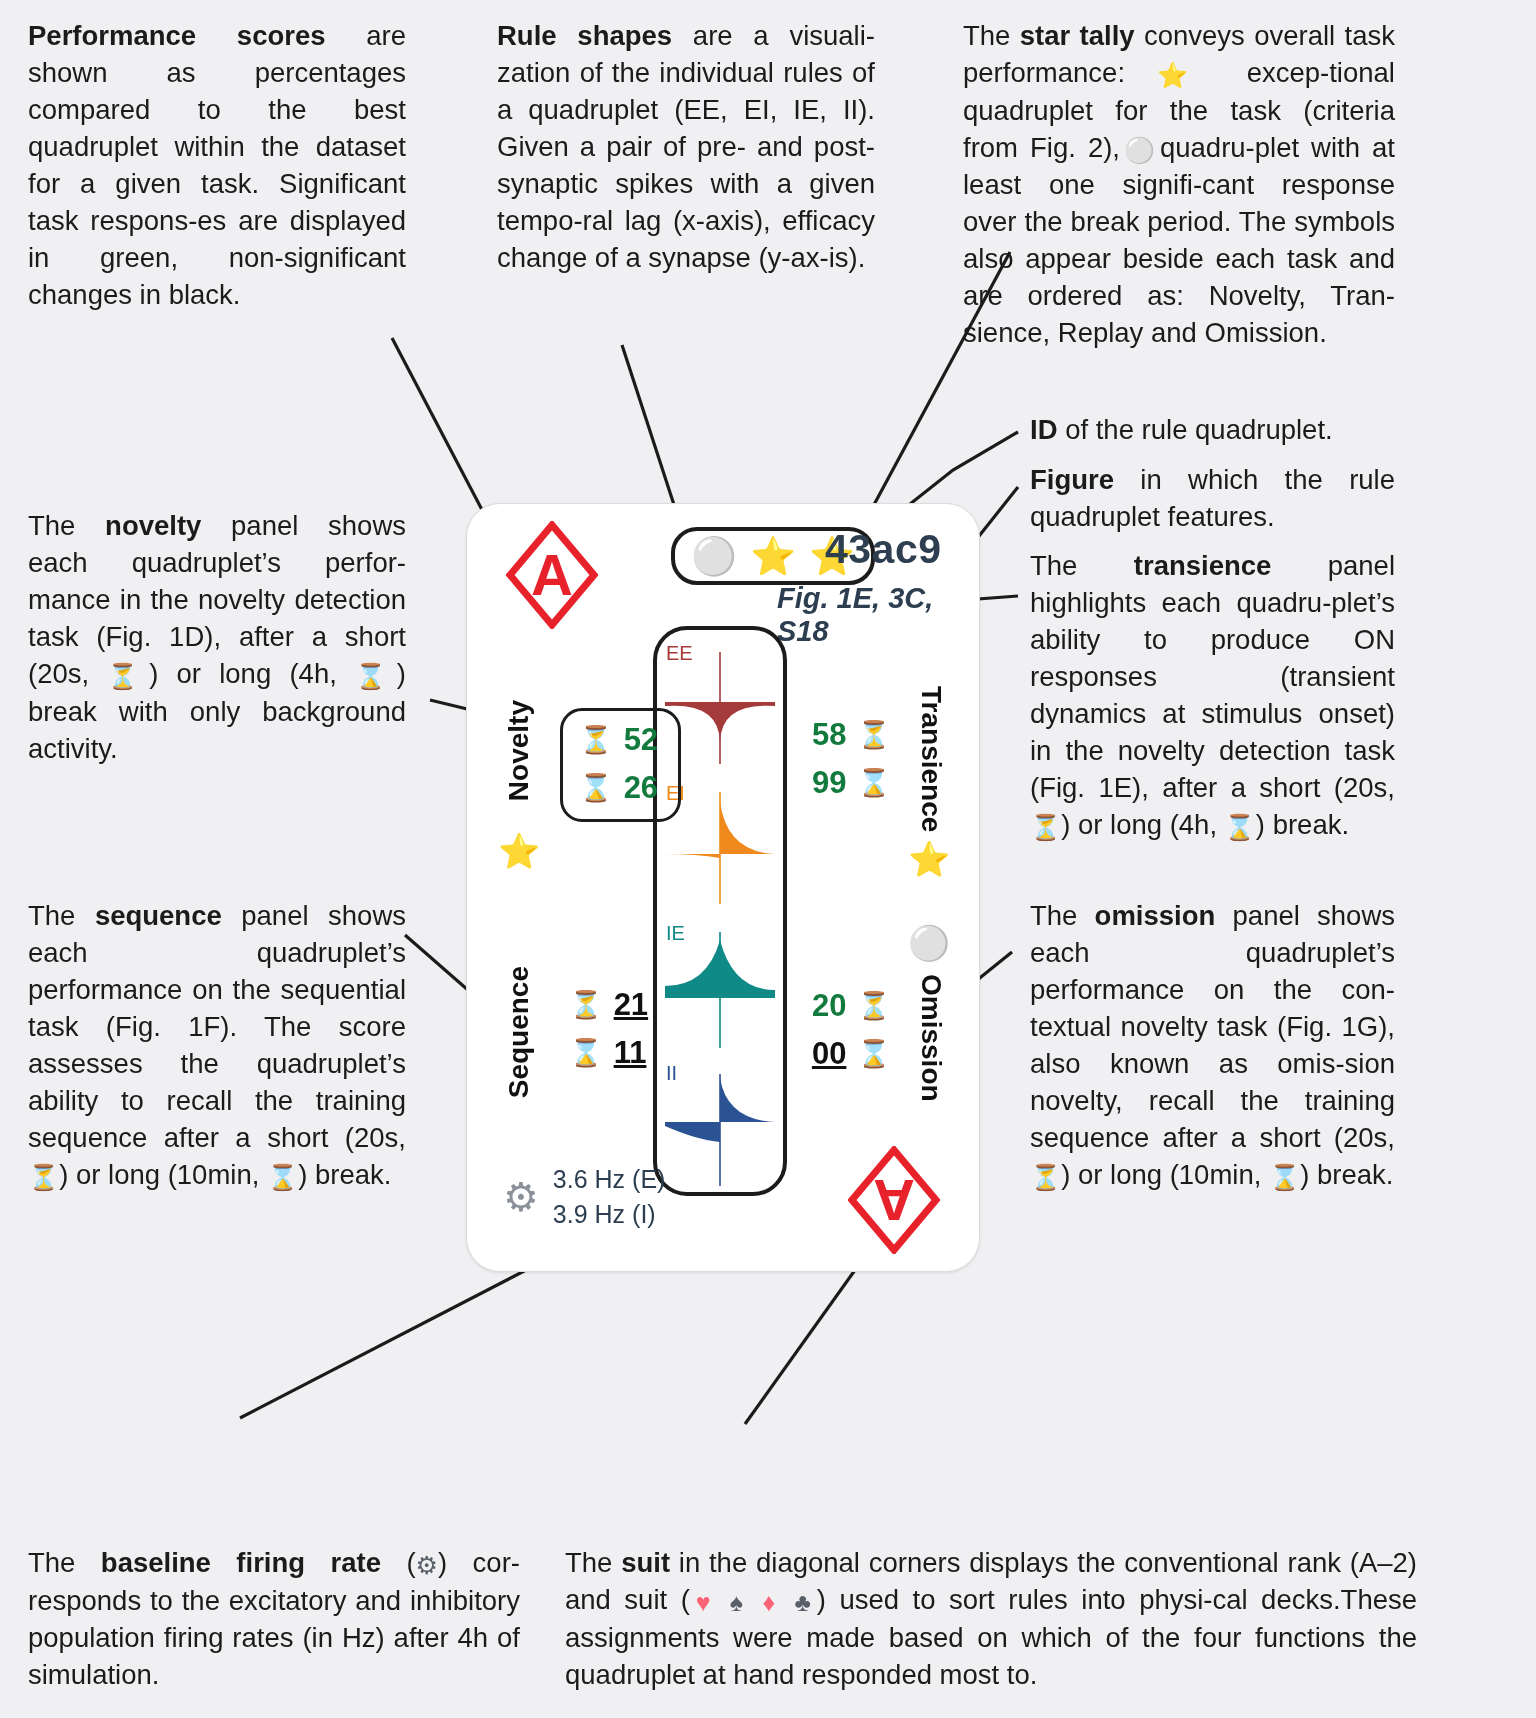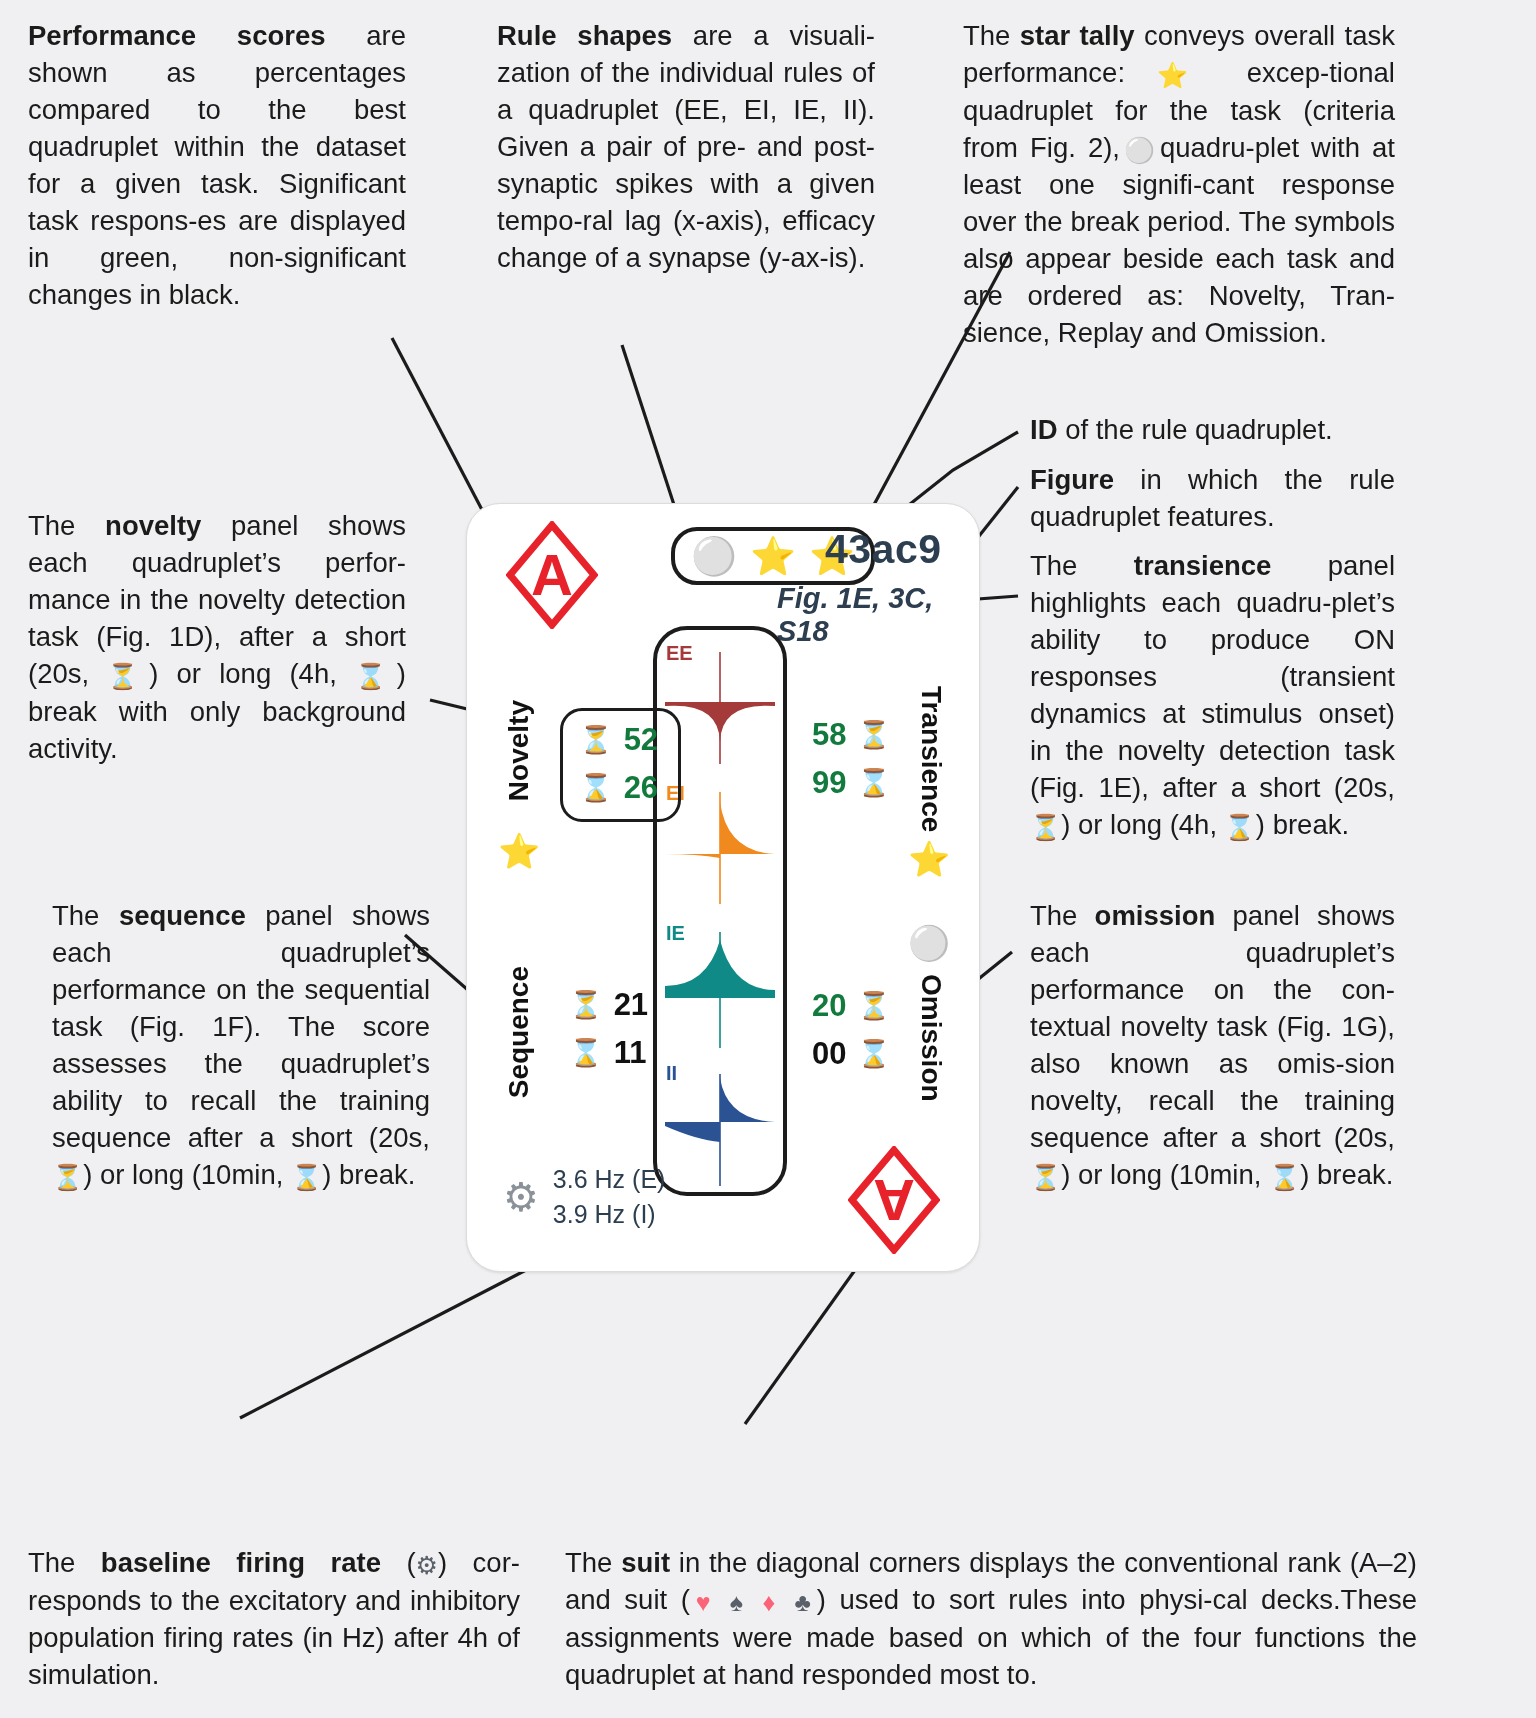--- a/index.html
+++ b/index.html
@@ -74,21 +74,21 @@
   
   #shapes{
     position:absolute;left:186px;top:122px;
     width:126px;height:562px;
     border:4px solid #1c1c1c;border-radius:34px;
     background:#fff;
   }
   .shapecell{position:relative;width:126px;height:140px;}
   .shapecell .rl{
     position:absolute;left:9px;top:2px;
-    font-size:20px;font-weight:bold;text-align:right;
+    font-size:20px;font-weight:normal;text-align:right;
   }
   .shapecell svg{position:absolute;left:0;top:0;}
 
   
   .vlabel{
     position:absolute;
     font-size:28px;font-weight:bold;color:#111;
     white-space:nowrap;
   }
   .vlabel.left{writing-mode:vertical-rl;transform:rotate(180deg);}
@@ -97,21 +97,21 @@
     position:absolute;
     display:flex;flex-direction:column;gap:10px;
   }
   .scorerow{
     display:flex;align-items:center;gap:11px;
     font-size:31px;font-weight:bold;
     height:38px;
   }
   .scorerow .hgi{font-size:27px;line-height:1;}
   .sig{color:#137a3e;}
-  .nsig{color:#111;}
+  .nsig{color:#111;text-decoration:underline;}
   #novelty-box{
     left:93px;top:204px;
     border:3.5px solid #1c1c1c;border-radius:22px;
     padding:10px 20px 12px 16px;
   }
   #sequence-box{left:102px;top:482px;}
   #transience-box{right:88px;top:212px;align-items:flex-end;text-align:right;}
   #omission-box{right:88px;top:483px;align-items:flex-end;}
   .marker{position:absolute;font-size:34px;line-height:1;}
 
@@ -172,21 +172,21 @@
 </div>
 
 <div class="ann" style="left:1030px;top:462px;width:365px;">
   <b>Figure</b><span> in which the rule quadruplet features.</span>
 </div>
 
 <div class="ann" style="left:28px;top:508px;width:378px;">
   <span>The </span><b>novelty</b><span> panel shows each quadruplet’s perfor-mance in the novelty detection task (Fig. 1D), after a short (20s, </span><span class="hg">⏳</span><span>) or long (4h, </span><span class="hg">⌛</span><span>) break with only background activity.</span>
 </div>
 
-<div class="ann" style="left:28px;top:898px;width:378px;margin-left:24px;">
+<div class="ann" style="left:28px;top:898px;width:378px;">
   <span>The </span><b>sequence</b><span> panel shows each quadruplet’s performance on the sequential task (Fig. 1F). The score assesses the quadruplet’s ability to recall the training sequence after a short (20s, </span><span class="hg">⏳</span><span>) or long (10min, </span><span class="hg">⌛</span><span>) break.</span>
 </div>
 
 <div class="ann" style="left:1030px;top:548px;width:365px;">
   <span>The </span><b>transience</b><span> panel highlights each quadru-plet’s ability to produce ON responses (transient dynamics at stimulus onset) in the novelty detection task (Fig. 1E), after a short (20s, </span><span class="hg">⏳</span><span>) or long (4h, </span><span class="hg">⌛</span><span>) break.</span>
 </div>
 
 <div class="ann" style="left:1030px;top:898px;width:365px;">
   <span>The </span><b>omission</b><span> panel shows each quadruplet’s performance on the con-textual novelty task (Fig. 1G), also known as omis-sion novelty, recall the training sequence after a short (20s, </span><span class="hg">⏳</span><span>) or long (10min, </span><span class="hg">⌛</span><span>) break.</span>
 </div>

